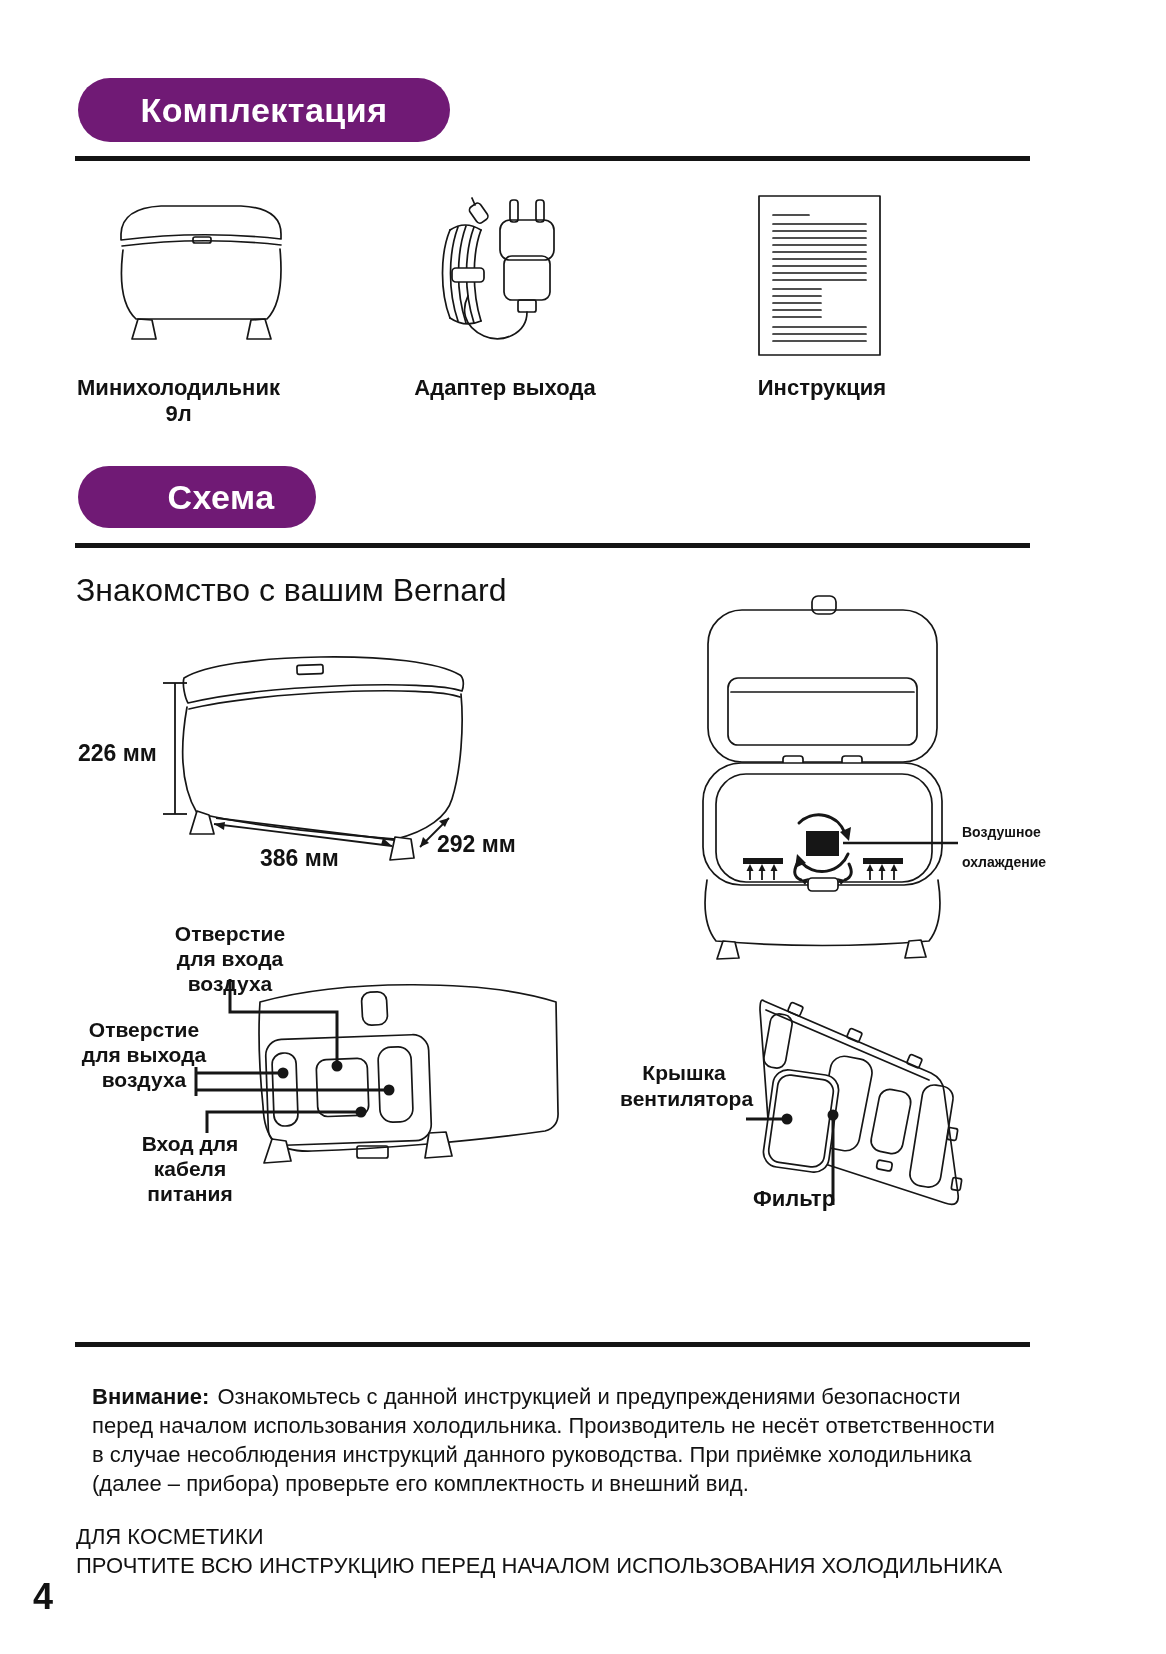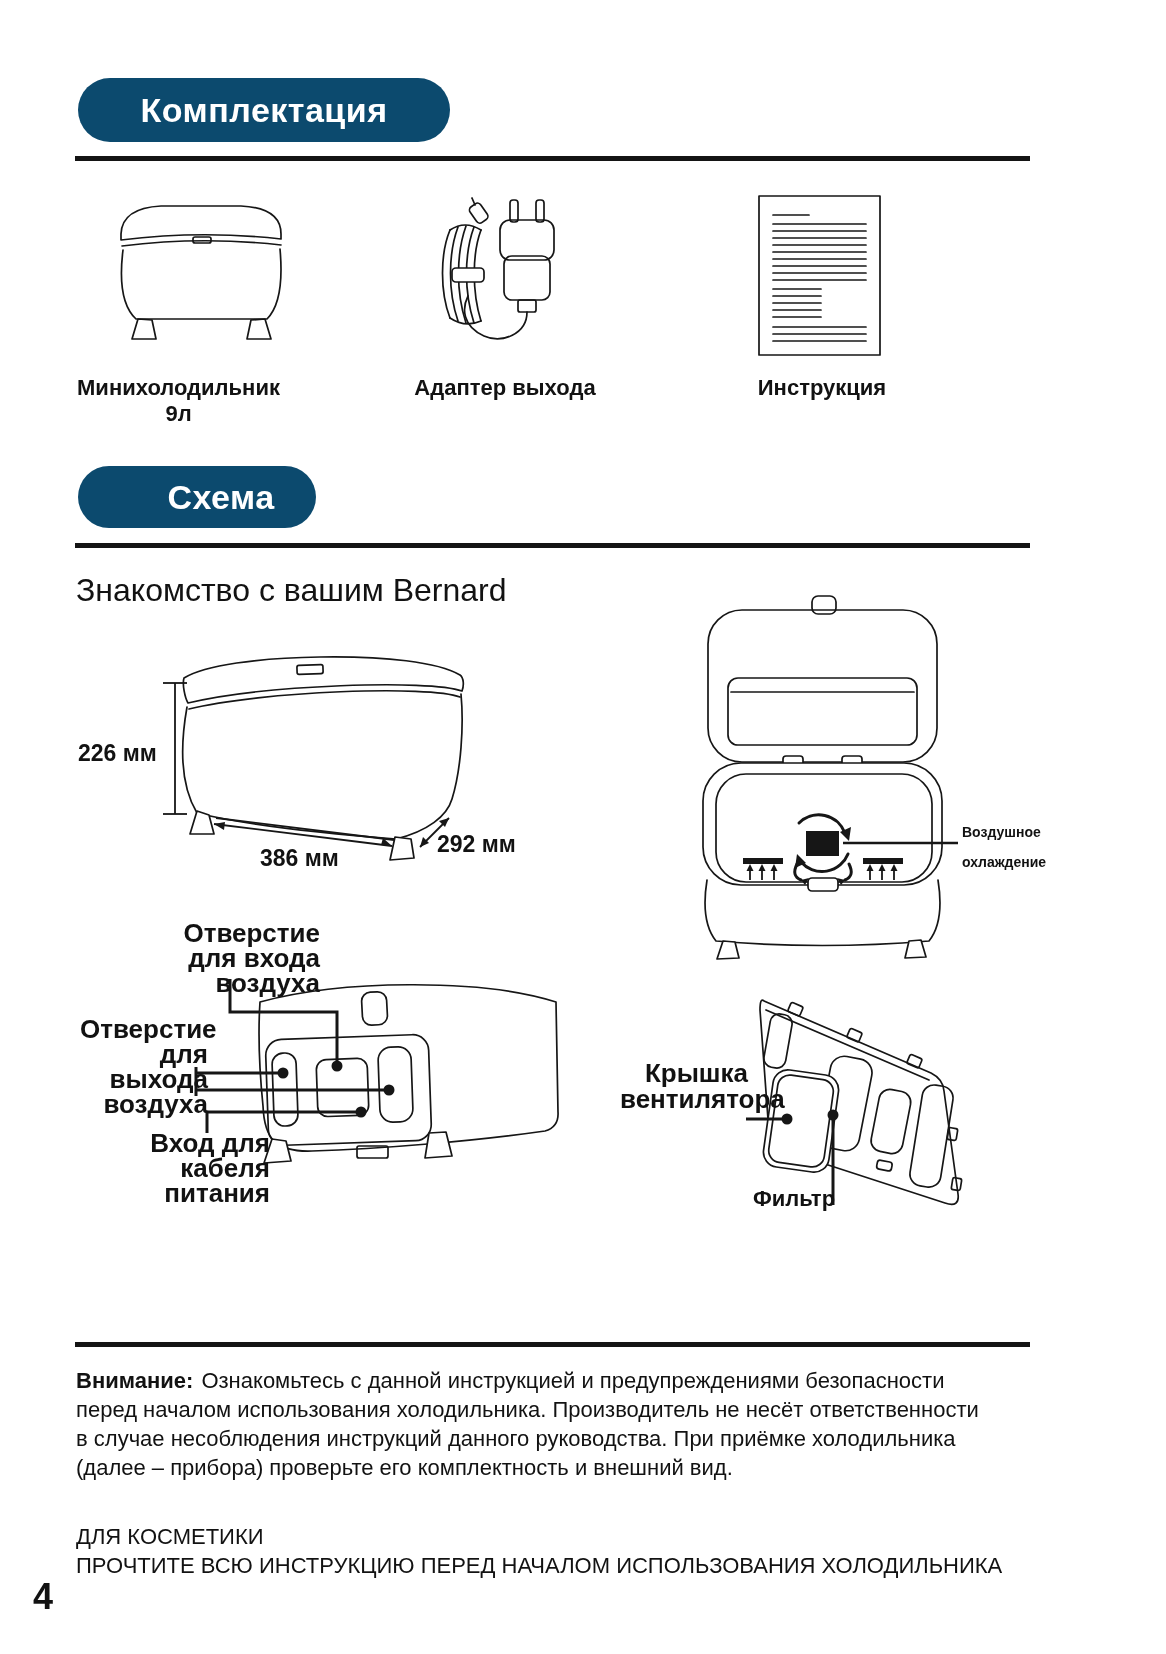--- a/index.html
+++ b/index.html
@@ -2,29 +2,29 @@
 <html><head>
 <meta charset="utf-8">
 <style>
   html,body{margin:0;padding:0;background:#e8e8e8;}
   #page{
     position:relative;width:1166px;height:1654px;background:#ffffff;
     font-family:"Liberation Sans",sans-serif;color:#121212;overflow:hidden;
     margin:0 auto;
   }
   .badge{
-    position:absolute;background:#0c4a6e;color:#ffffff;border-radius:32px;
+    position:absolute;background:#701a75;color:#ffffff;border-radius:32px;
     font-weight:bold;font-size:34px;display:flex;align-items:center;justify-content:center;
     letter-spacing:.5px;
   }
   .rule{position:absolute;left:75px;width:955px;height:5px;background:#141414;}
   .item-label{position:absolute;font-size:22px;font-weight:bold;text-align:center;}
   .heading{position:absolute;font-size:32px;font-weight:normal;}
   .dim{position:absolute;font-size:23px;font-weight:bold;white-space:nowrap;}
-  .callout{position:absolute;font-size:26px;font-weight:bold;line-height:25px;text-align:right;}
+  .callout{position:absolute;font-size:21px;font-weight:bold;line-height:25px;text-align:center;}
   .callout.left{text-align:left;}
   .para{position:absolute;font-size:22px;line-height:29px;}
   .para b{font-weight:bold;margin-right:2px;}
   .caps{position:absolute;font-size:22px;line-height:29px;}
   .pagenum{position:absolute;font-size:36px;font-weight:bold;}
   svg{position:absolute;}
   .ln{stroke:#161616;stroke-width:1.7;fill:none;stroke-linecap:round;stroke-linejoin:round;}
   .thin{stroke:#161616;stroke-width:1.8;fill:none;}
   .lead{stroke:#161616;stroke-width:3;fill:none;}
   .fillw{fill:#ffffff;}
@@ -239,21 +239,21 @@
     <div>кабеля питания</div>
   </div>
   <div class="callout" style="left:620px;top:1060px;width:128px;line-height:26px;">
     <div>Крышка</div>
     <div>вентилятора</div>
   </div>
   <div class="callout left" style="left:753px;top:1186px;font-size:22px;">Фильтр</div>
 
   <div class="rule" style="top:1342px;"></div>
 
-  <p class="para" style="left:76px;top:1366px;width:905px;margin:0;"><b>Внимание:</b> <span>Ознакомьтесь с данной инструкцией и предупреждениями безопасности перед началом использования холодильника. Производитель не несёт ответственности в случае несоблюдения инструкций данного руководства. При приёмке холодильника (далее – прибора) проверьте его комплектность и внешний вид.</span></p>
+  <p class="para" style="left:76px;top:1366px;width:905px;margin:16px;"><b>Внимание:</b> <span>Ознакомьтесь с данной инструкцией и предупреждениями безопасности перед началом использования холодильника. Производитель не несёт ответственности в случае несоблюдения инструкций данного руководства. При приёмке холодильника (далее – прибора) проверьте его комплектность и внешний вид.</span></p>
 
   <div class="caps" style="left:76px;top:1522px;width:1000px;">
     <div>ДЛЯ КОСМЕТИКИ</div>
     <div>ПРОЧТИТЕ ВСЮ ИНСТРУКЦИЮ ПЕРЕД НАЧАЛОМ ИСПОЛЬЗОВАНИЯ ХОЛОДИЛЬНИКА</div>
   </div>
 
   <div class="pagenum" style="left:33px;top:1576px;">4</div>
 </div>
 
 </body></html>

